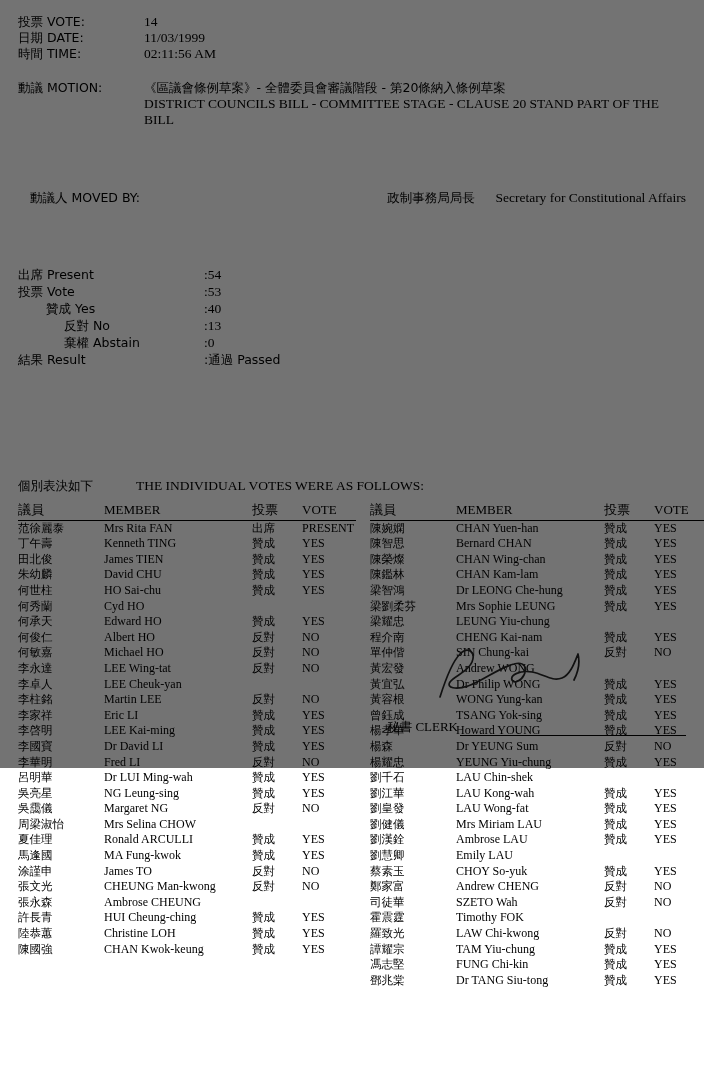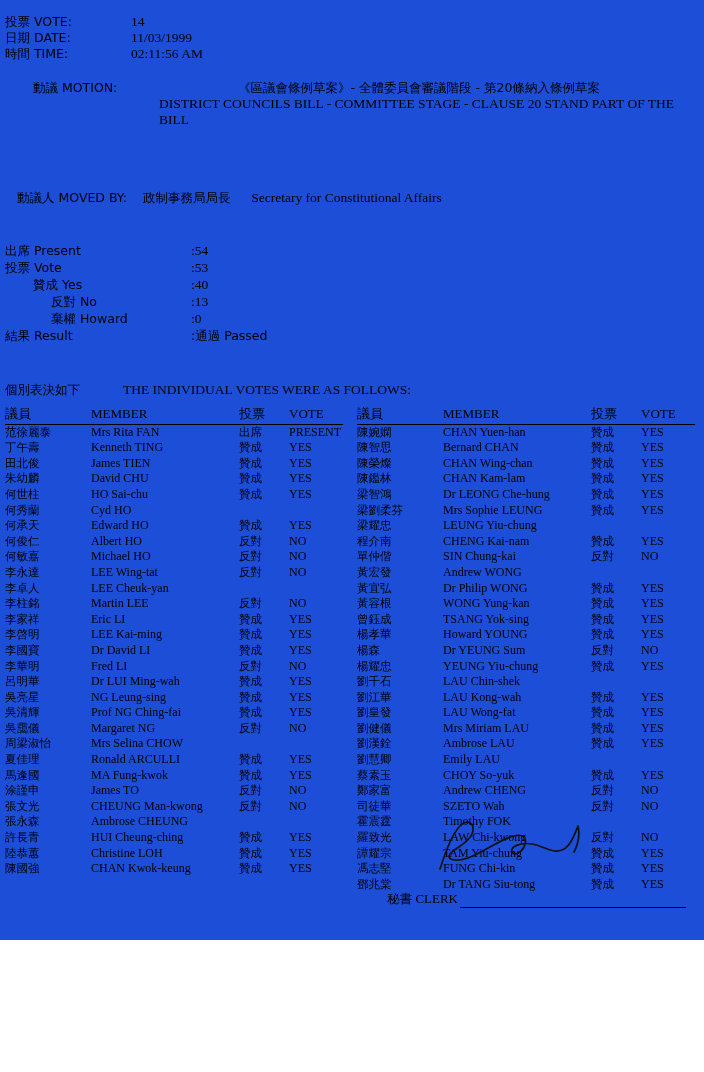--- a/index.html
+++ b/index.html
@@ -11,24 +11,24 @@
     width: 704px;
     height: 1072px;
     position: relative;
     font-family: "Liberation Serif", serif;
     color: #000;
     overflow: hidden;
   }
   .page {
     position: relative;
     width: 704px;
-    height: 940px;
+    height: 768px;
     box-sizing: border-box;
-    padding: 14px 18px 0 5px;
-    background: #1d4ed8;
+    padding: 14px 18px 0 18px;
+    background: #737373;
   }
   
   .hdr-row {
     display: flex;
     font-size: 13.5px;
     line-height: 16px;
   }
   .hdr-label {
     width: 126px;
     flex: 0 0 126px;
@@ -37,48 +37,48 @@
     flex: 1 1 auto;
   }
   .cjk { font-family: "DejaVu Sans", sans-serif; font-size: 12.5px; }
 
   .motion-block {
     display: flex;
     margin-top: 18px;
     font-size: 13.5px;
     line-height: 16px;
   }
-  .motion-label { width: 126px; flex: 0 0 126px; margin-left: 28px; }
+  .motion-label { width: 126px; flex: 0 0 126px; }
   .motion-text { flex: 1 1 auto; max-width: 520px; }
-  .motion-text .l1 { font-family: "DejaVu Sans", sans-serif; font-size: 12.5px; text-align: center; }
+  .motion-text .l1 { font-family: "DejaVu Sans", sans-serif; font-size: 12.5px; }
   .motion-text .l2, .motion-text .l3 { font-size: 13.5px; }
 
   .moved-block {
     display: flex;
     margin-top: 62px;
     font-size: 13.5px;
     line-height: 16px;
     margin-left: 12px;
   }
   .moved-label { width: 126px; flex: 0 0 126px; }
-  .moved-val { flex: 1 1 auto; }
+  .moved-val { flex: 1 1 auto; text-align: right; }
 
   .tally {
-    margin-top: 36px;
+    margin-top: 60px;
     font-size: 13.5px;
     line-height: 17px;
   }
   .tally-row { display: flex; }
   .t-lab { width: 186px; flex: 0 0 186px; }
   .t-lab.ind1 { padding-left: 28px; width: 158px; flex: 0 0 158px; }
   .t-lab.ind2 { padding-left: 46px; width: 140px; flex: 0 0 140px; }
   .t-val { flex: 1 1 auto; }
 
   .indiv-head {
-    margin-top: 38px;
+    margin-top: 110px;
     display: flex;
     font-size: 13.5px;
   }
   .indiv-head .left { width: 118px; flex: 0 0 118px; }
 
   
   .votes {
     margin-top: 8px;
     display: flex;
     gap: 0px;
@@ -196,21 +196,21 @@
     </div>
     <div class="tally-row">
       <div class="t-lab ind1 cjk">贊成 Yes</div>
       <div class="t-val">:40</div>
     </div>
     <div class="tally-row">
       <div class="t-lab ind2 cjk">反對 No</div>
       <div class="t-val">:13</div>
     </div>
     <div class="tally-row">
-      <div class="t-lab ind2 cjk">棄權 Howard</div>
+      <div class="t-lab ind2 cjk">棄權 Abstain</div>
       <div class="t-val">:0</div>
     </div>
     <div class="tally-row">
       <div class="t-lab cjk">結果 Result</div>
       <div class="t-val cjk">:通過 Passed</div>
     </div>
   </div>
 
   <div class="indiv-head">
     <div class="left cjk">個別表決如下</div>
@@ -332,26 +332,20 @@
               <td class="c-vcn cjk-s">贊成</td>
               <td class="c-ven eng-s">YES</td>
             </tr>
             <tr>
               <td class="c-name cjk-s">吳亮星</td>
               <td class="c-eng eng-s">NG Leung-sing</td>
               <td class="c-vcn cjk-s">贊成</td>
               <td class="c-ven eng-s">YES</td>
             </tr>
             <tr>
-              <td class="c-name cjk-s">吳清輝</td>
-              <td class="c-eng eng-s">Prof NG Ching-fai</td>
-              <td class="c-vcn cjk-s">贊成</td>
-              <td class="c-ven eng-s">YES</td>
-            </tr>
-            <tr>
               <td class="c-name cjk-s">吳靄儀</td>
               <td class="c-eng eng-s">Margaret NG</td>
               <td class="c-vcn cjk-s">反對</td>
               <td class="c-ven eng-s">NO</td>
             </tr>
             <tr>
               <td class="c-name cjk-s">周梁淑怡</td>
               <td class="c-eng eng-s">Mrs Selina CHOW</td>
               <td class="c-vcn cjk-s"></td>
               <td class="c-ven eng-s"></td>

